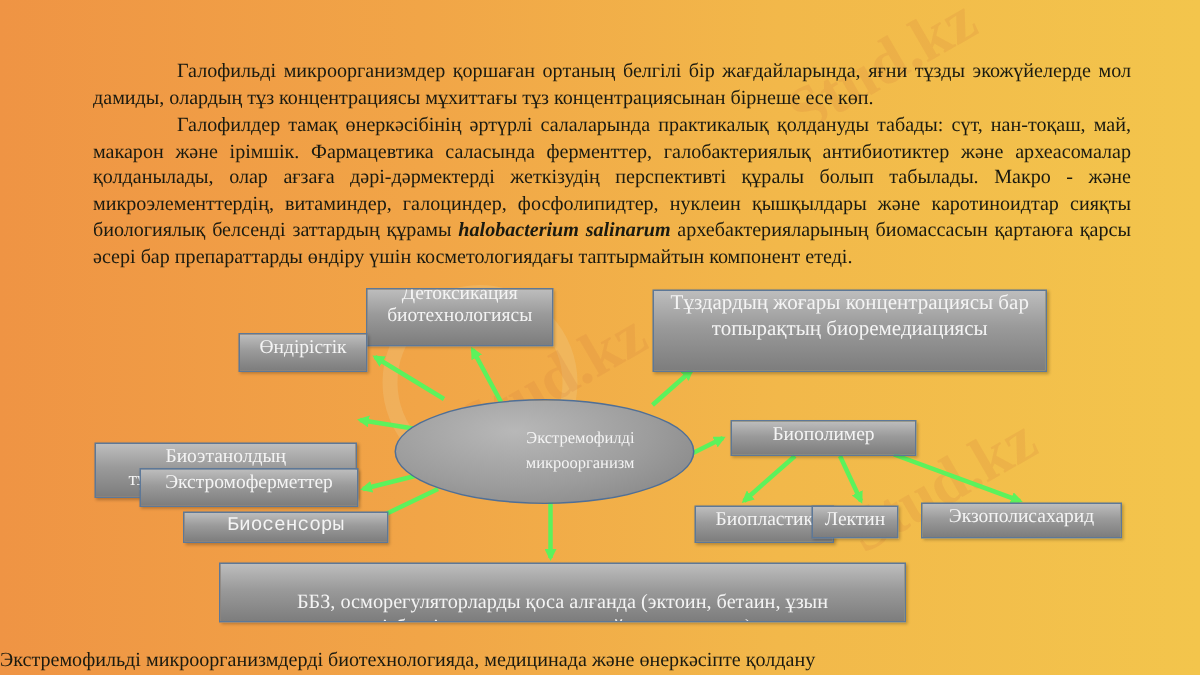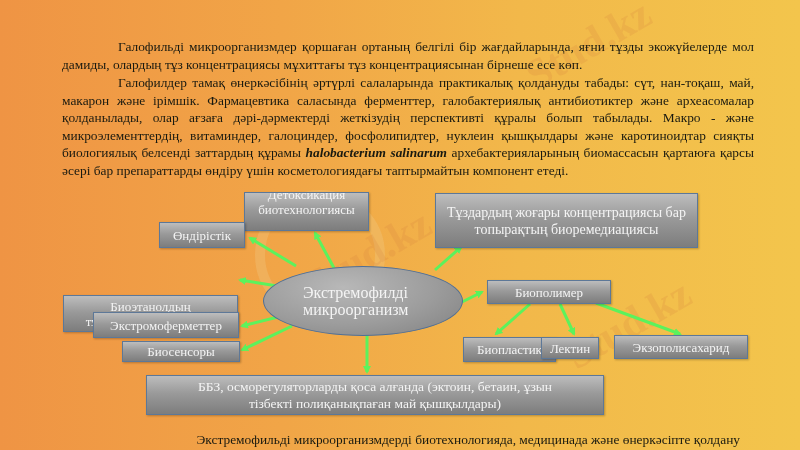--- a/index.html
+++ b/index.html
@@ -22,34 +22,34 @@
     position: absolute; left: 62px; width: 692px; font-size: 13.4px; line-height: 17.6px;
     color: #1a1a10; text-align: justify;
   }
   .para .indent { display: inline-block; width: 28px; }
   .para b i { font-weight: bold; font-style: italic; }
   .box {
     position: absolute; box-sizing: border-box;
     background: linear-gradient(180deg, #bdbdbd 0%, #9a9a9a 45%, #7d7d7d 100%);
     border: 1px solid #5d7898;
     color: #f4f4f4; font-size: 13px; line-height: 15px;
-    display: flex; align-items: center; justify-content: center; text-align: center;
+    display: flex; align-items: flex-start; justify-content: center; text-align: center;
     box-shadow: 1px 1px 2px rgba(0,0,0,0.25);
     padding: 0 4px; overflow: hidden;
   }
   .ellipse {
     position: absolute; box-sizing: border-box;
     border-radius: 50%; border: 1px solid #4f6f97;
     background: radial-gradient(ellipse at 40% 30%, #b8b8b8 0%, #9c9c9c 55%, #808080 100%);
-    color: #f4f4f4; font-size: 16px; line-height: 17px;
-    display: flex; align-items: center; justify-content: center; text-align: left;
+    color: #f4f4f4; font-size: 11px; line-height: 17px;
+    display: flex; align-items: center; justify-content: center; text-align: right;
   }
   svg.arrows { position: absolute; left: 0; top: 0; pointer-events: none; }
   .caption {
-    position: absolute; left: 0; width: 740px; top: 432px; text-align: right;
+    position: absolute; left: 0; width: 740px; top: 432px; text-align: left;
     font-size: 13.4px; color: #1a1a10;
   }
 </style>
 </head>
 <body>
 
 <div class="wm-logo"></div>
 <div class="watermark" style="left:520px; top:20px;">Stud.kz</div>
 <div class="watermark" style="left:300px; top:230px;">Stud.kz</div>
 <div class="watermark" style="left:560px; top:300px;">Stud.kz</div>
@@ -100,21 +100,21 @@
 <div class="ellipse" style="left:263px; top:266px; width:200px; height:70px;">
   <span style="max-width:120px;">Экстремофилді микроорганизм</span>
 </div>
 
 <div class="box" style="left:487px; top:280px; width:124px; height:24px;">
   <span>Биополимер</span>
 </div>
 <div class="box" style="left:93px; top:312px; width:146px; height:26px;">
   <span>Экстромоферметтер</span>
 </div>
-<div class="box" style="left:122px; top:341px; width:118px; height:21px;">
+<div class="box" style="left:122px; top:341px; width:137px; height:21px;font-family:Liberation Mono, monospace;">
   <span>Биосенсоры</span>
 </div>
 <div class="box" style="left:437px; top:337px; width:93px; height:25px;margin-left:26px;">
   <span>Биопластик</span>
 </div>
 <div class="box" style="left:541px; top:337px; width:58px; height:22px;">
   <span>Лектин</span>
 </div>
 <div class="box" style="left:614px; top:335px; width:134px; height:24px;">
   <span>Экзополисахарид</span>

